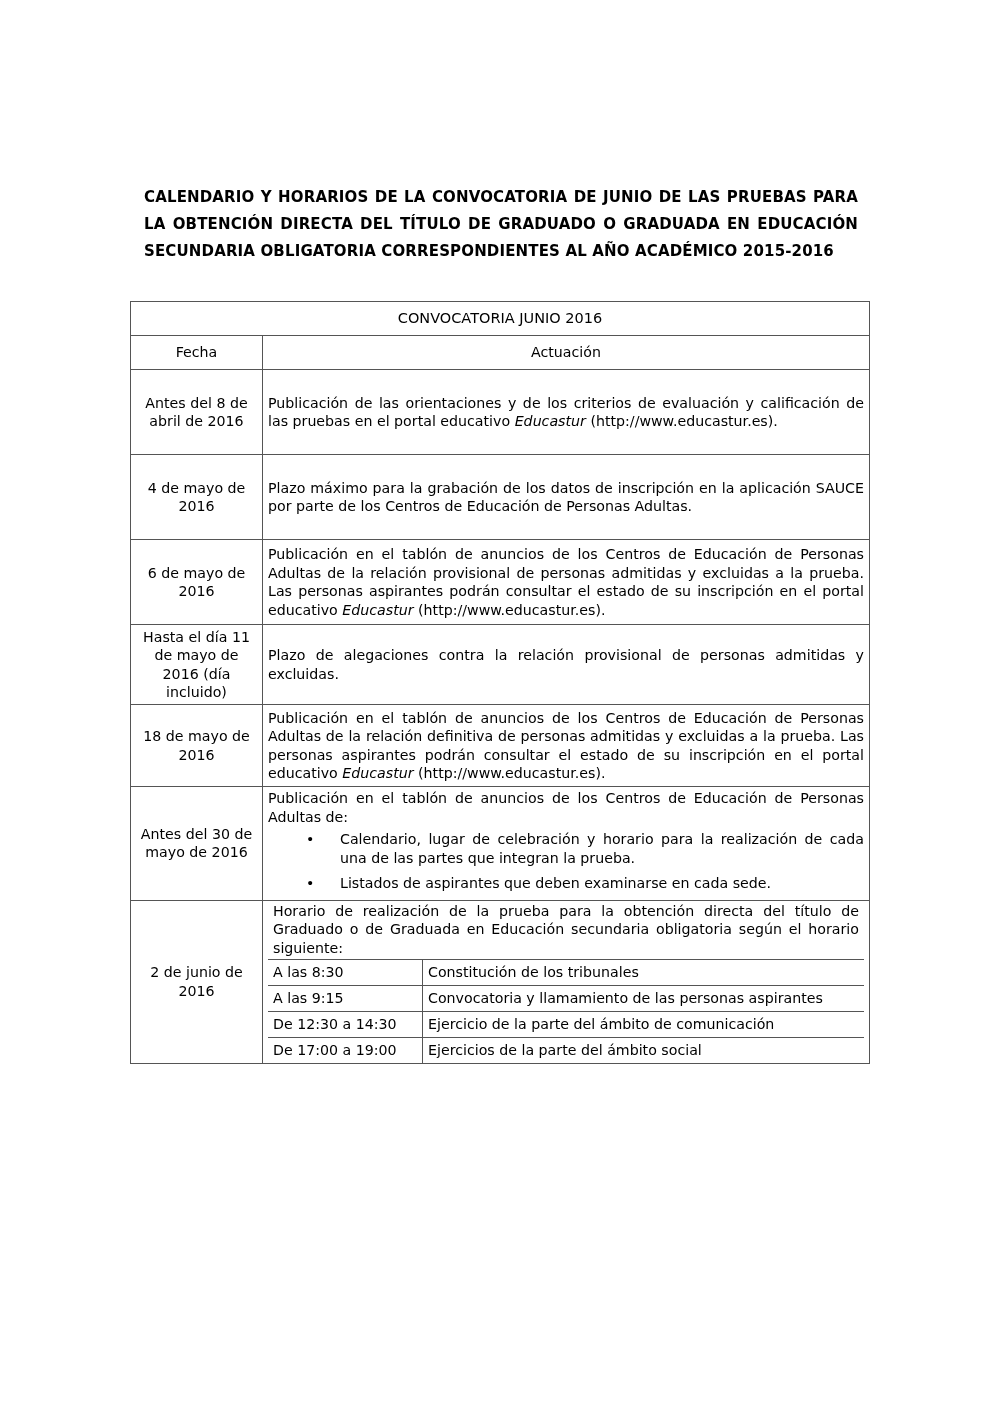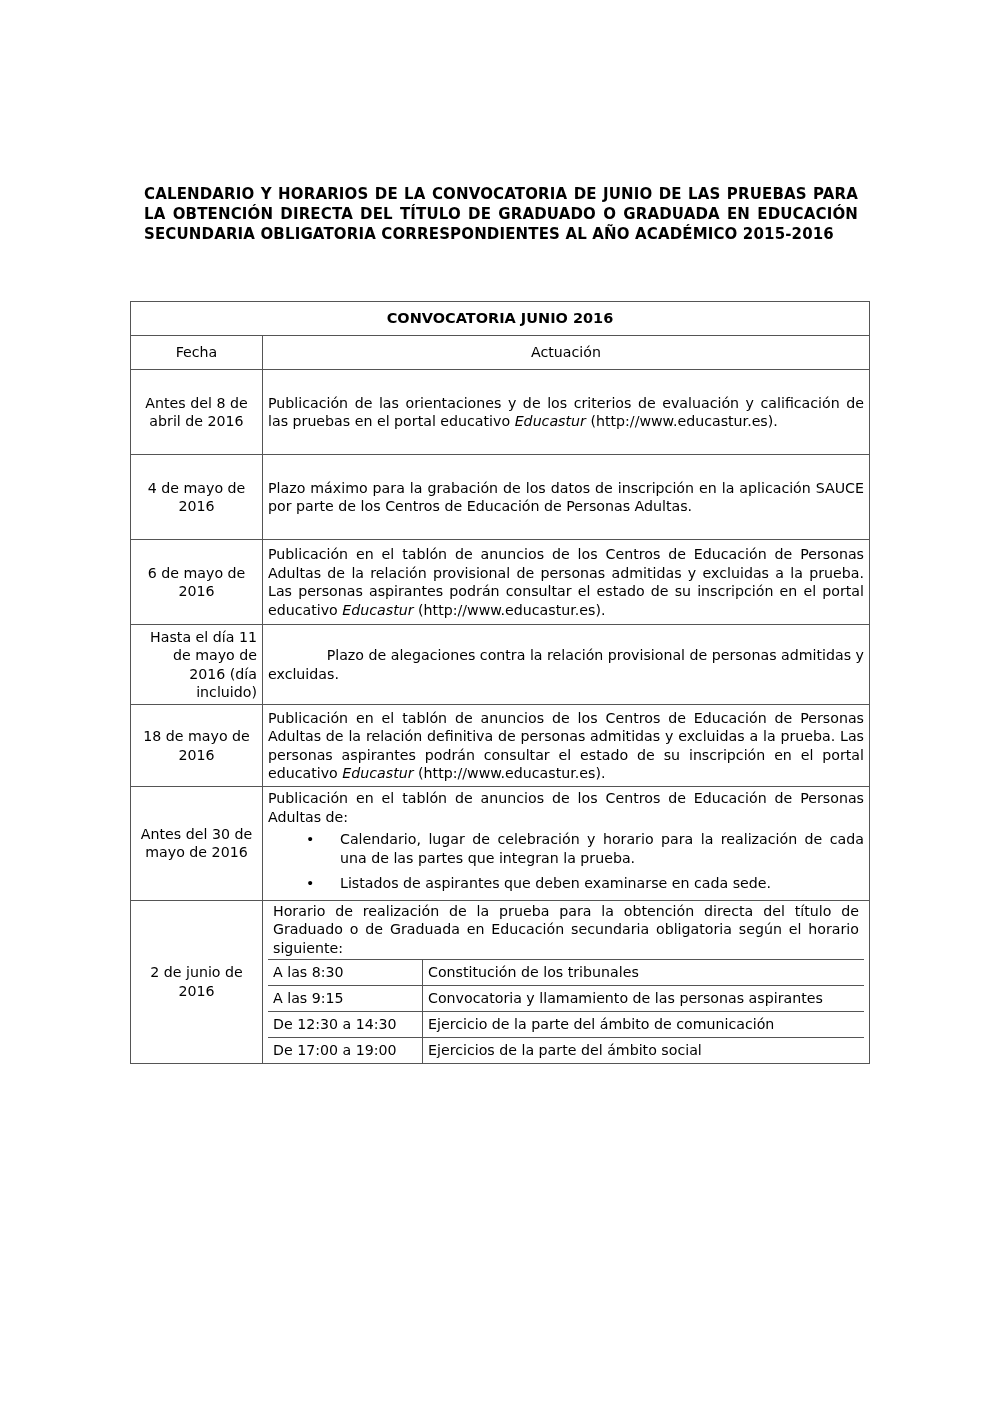--- a/index.html
+++ b/index.html
@@ -1,34 +1,34 @@
 <!DOCTYPE html>
 <html><head>
 <meta charset="utf-8">
 <style>
   html, body { margin: 0; padding: 0; background: #ffffff; }
   body { width: 1000px; height: 1415px; position: relative; font-family: "DejaVu Sans", sans-serif; color: #000; overflow: hidden; }
   .title {
     position: absolute; left: 144px; top: 184px; width: 714px;
-    font-weight: bold; font-size: 15px; line-height: 20px; text-align: justify;
+    font-weight: bold; font-size: 15px; line-height: 27px; text-align: justify;
     text-align-last: left; letter-spacing: 0.15px;
   }
   table.main {
     position: absolute; left: 130px; top: 301px; width: 740px;
     border-collapse: collapse; font-size: 14.2px; line-height: 18.5px;
   }
   table.main td { border: 1px solid #555; padding: 0 5px; vertical-align: middle; }
-  .conv { height: 33px; text-align: center; font-weight: bold; font-size: 14.5px; }
+  .conv { height: 33px; text-align: center; font-weight: normal; font-size: 14.5px; }
   .hdr td { height: 33px; text-align: center; }
   .fecha { width: 121px; text-align: center; }
   .act { text-align: justify; }
   .act.last-left { text-align-last: left; }
   .r1 td, .r2 td, .r3 td { height: 84px; }
   .r4 td { height: 84px; }
-  .r5 td { height: 79px; text-align: right; }
+  .r5 td { height: 79px; }
   .r6 td { height: 81px; }
   .r7 td { height: 112px; }
   ul.bullets { margin: 4px 0 2px 0; padding-left: 0; list-style: none; }
   ul.bullets li { position: relative; padding-left: 72px; margin-bottom: 7px; text-align: justify; text-align-last: left; }
   ul.bullets li .dot { position: absolute; left: 38px; top: 0; }
   td.nopad { padding: 0; vertical-align: top; }
   .intro { padding: 1px 5px 2px 5px; text-align: justify; text-align-last: left; }
   table.inner { width: 100%; border-collapse: collapse; }
   table.inner td { border: none; border-top: 1px solid #555; height: 25px; padding: 0 5px; }
   table.inner td.t { width: 144px; border-right: 1px solid #555; }

